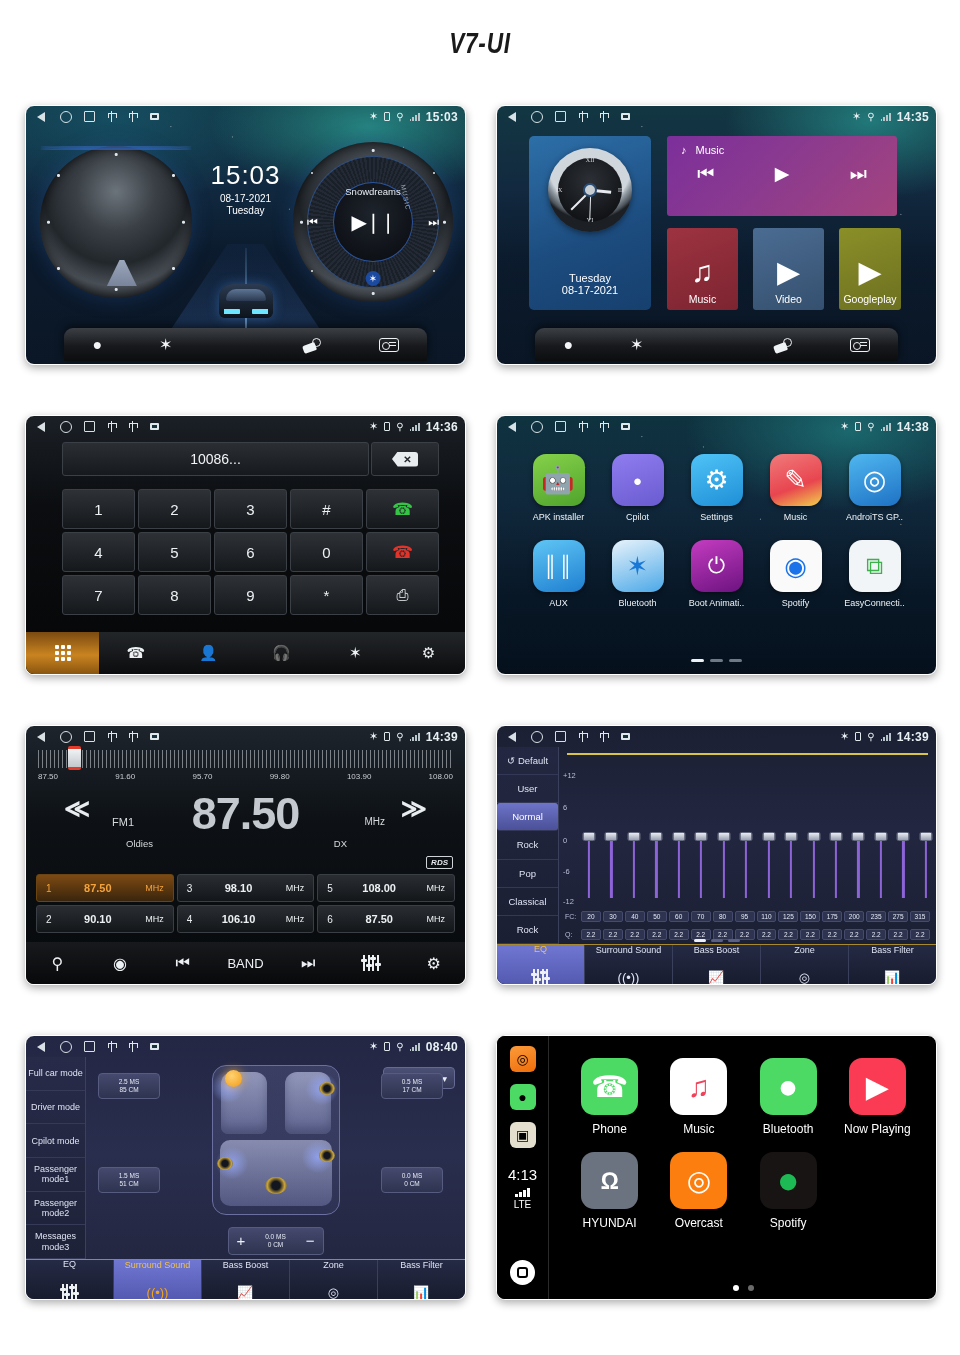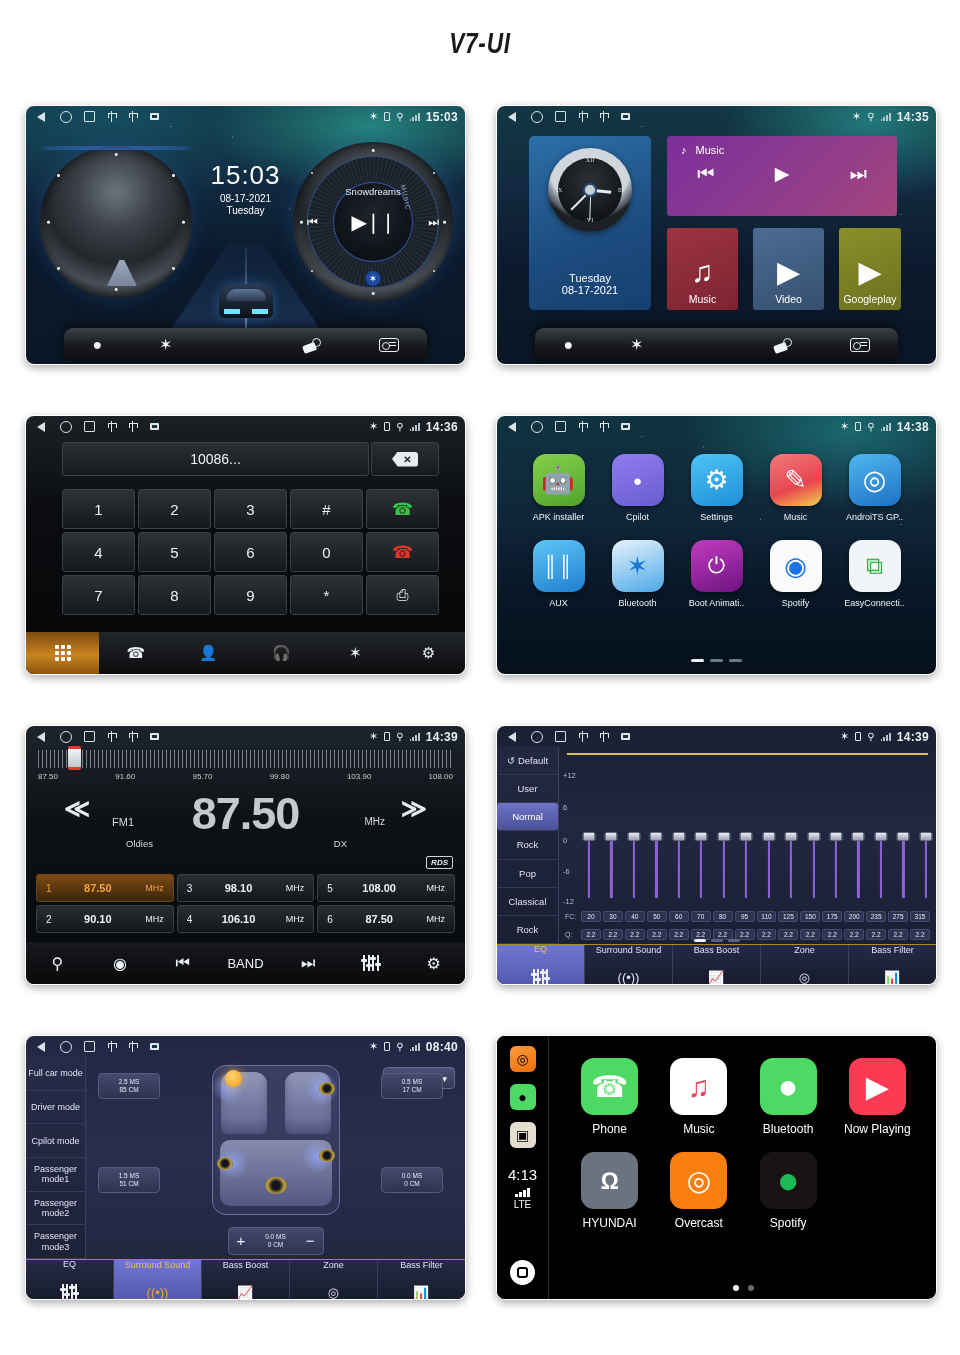--- a/index.html
+++ b/index.html
@@ -1028,21 +1028,21 @@
           <span class="sb-time">08:40</span>
         </div>
       </div>
 
       <div class="sur-side">
         <div class="m">Full car mode</div>
         <div class="m">Driver mode</div>
         <div class="m">Cpilot mode</div>
         <div class="m">Passenger mode1</div>
         <div class="m">Passenger mode2</div>
-        <div class="m">Passenger mode3</div>
+        <div class="m">Messages mode3</div>
       </div>
 
       <div class="sur-body">
         <div class="normal-sel">
           <span>Normal</span>
           <span>▾</span>
         </div>
 
         <div class="carpad">
           <div class="seat fl"></div>

